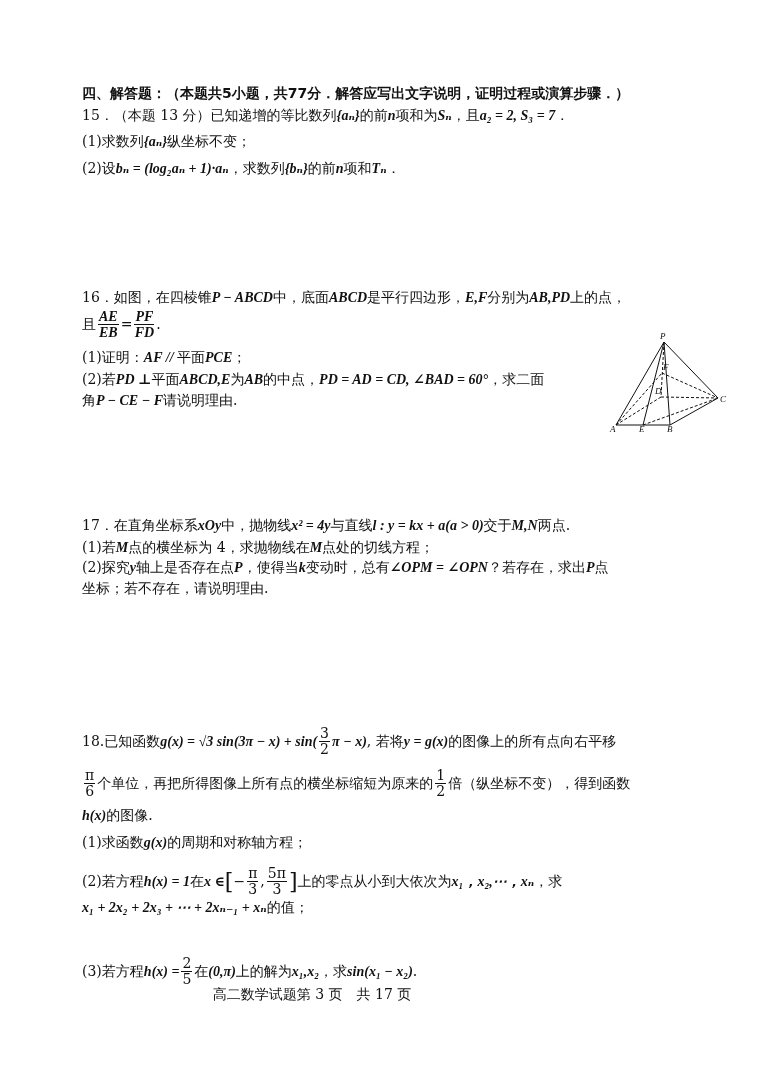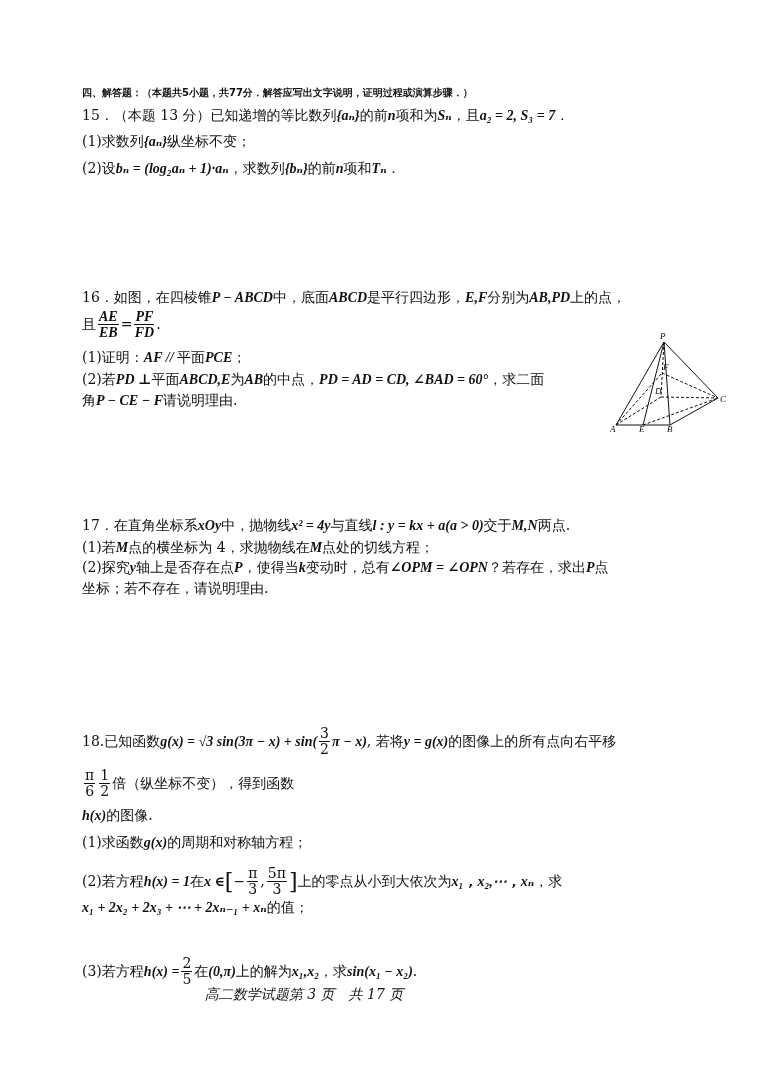--- a/index.html
+++ b/index.html
@@ -1,25 +1,25 @@
 <!DOCTYPE html>
 <html><head>
 <meta charset="utf-8">
 <style>
   html, body { margin: 0; padding: 0; background: #ffffff; }
   body { width: 760px; height: 1074px; position: relative; overflow: hidden;
          font-family: "DejaVu Serif", "Liberation Serif", serif; color: #111; }
   .line { position: absolute; left: 82px; font-size: 14px; line-height: 18px; white-space: nowrap; }
-  .bold { font-family: "DejaVu Sans", "Liberation Sans", sans-serif; font-weight: bold; font-size: 10px; }
+  .bold { font-family: "DejaVu Sans", "Liberation Sans", sans-serif; font-weight: bold; font-size: 14px; }
   i, .m { font-style: italic; font-family: "Liberation Serif", "DejaVu Serif", serif; font-weight: bold; }
   .frac { display: inline-block; vertical-align: middle; text-align: center; margin: 0 2px; }
   .frac > span { display: block; line-height: 15px; font-size: 14px; }
   .frac > span.num { border-bottom: 1px solid #111; padding: 0 1px; }
   .big { font-size: 22px; vertical-align: middle; }
-  .footer { position: absolute; left: 0; width: 608px; top: 986px; text-align: center; font-size: 14px; font-style: italic; }
+  .footer { position: absolute; left: 8px; width: 608px; top: 986px; text-align: center; font-size: 14px; }
   .figure { position: absolute; left: 603px; top: 330px; width: 130px; height: 102px; }
 </style>
 </head>
 <body>
 
 <div class="line bold" style="top:84px;">四、解答题：（本题共5小题，共77分．解答应写出文字说明，证明过程或演算步骤．）</div>
 
 <div class="line" style="top:106px;">
   <span>15．（本题 13 分）已知递增的等比数列</span><i>{aₙ}</i><span>的前</span><i>n</i><span>项和为</span><i>Sₙ</i><span>，且</span><i>a₂ = 2, S₃ = 7</i><span>．</span>
 </div>
@@ -86,21 +86,21 @@
   <span>(2)</span><span>探究</span><i>y</i><span>轴上是否存在点</span><i>P</i><span>，使得当</span><i>k</i><span>变动时，总有</span><i>∠OPM = ∠OPN</i><span>？若存在，求出</span><i>P</i><span>点</span>
 </div>
 <div class="line" style="top:579px;">
   <span>坐标；若不存在，请说明理由.</span>
 </div>
 
 <div class="line" style="top:726px;">
   <span>18.已知函数</span><i>g(x) = √3 sin(3π − x) + sin(</i><span class="frac"><span class="num">3</span><span>2</span></span><i>π − x)</i><span>, 若将</span><i>y = g(x)</i><span>的图像上的所有点向右平移</span>
 </div>
 <div class="line" style="top:768px;">
-  <span class="frac"><span class="num">π</span><span>6</span></span><span class="frac"><span class="num">1</span><span>2</span></span><span>倍（纵坐标不变），得到函数</span>
+  <span class="frac"><span class="num">π</span><span>6</span></span><span>个单位，再把所得图像上所有点的横坐标缩短为原来的</span><span class="frac"><span class="num">1</span><span>2</span></span><span>倍（纵坐标不变），得到函数</span>
 </div>
 <div class="line" style="top:806px;">
   <i>h(x)</i><span>的图像.</span>
 </div>
 <div class="line" style="top:833px;">
   <span>(1)</span><span>求函数</span><i>g(x)</i><span>的周期和对称轴方程；</span>
 </div>
 <div class="line" style="top:866px;">
   <span>(2)</span><span>若方程</span><i>h(x) = 1</i><span>在</span><i>x ∈</i><span class="big">[</span>−<span class="frac"><span class="num">π</span><span>3</span></span>,<span class="frac"><span class="num">5π</span><span>3</span></span><span class="big">]</span><span>上的零点从小到大依次为</span><i>x₁，x₂,⋯，xₙ</i><span>，求</span>
 </div>

